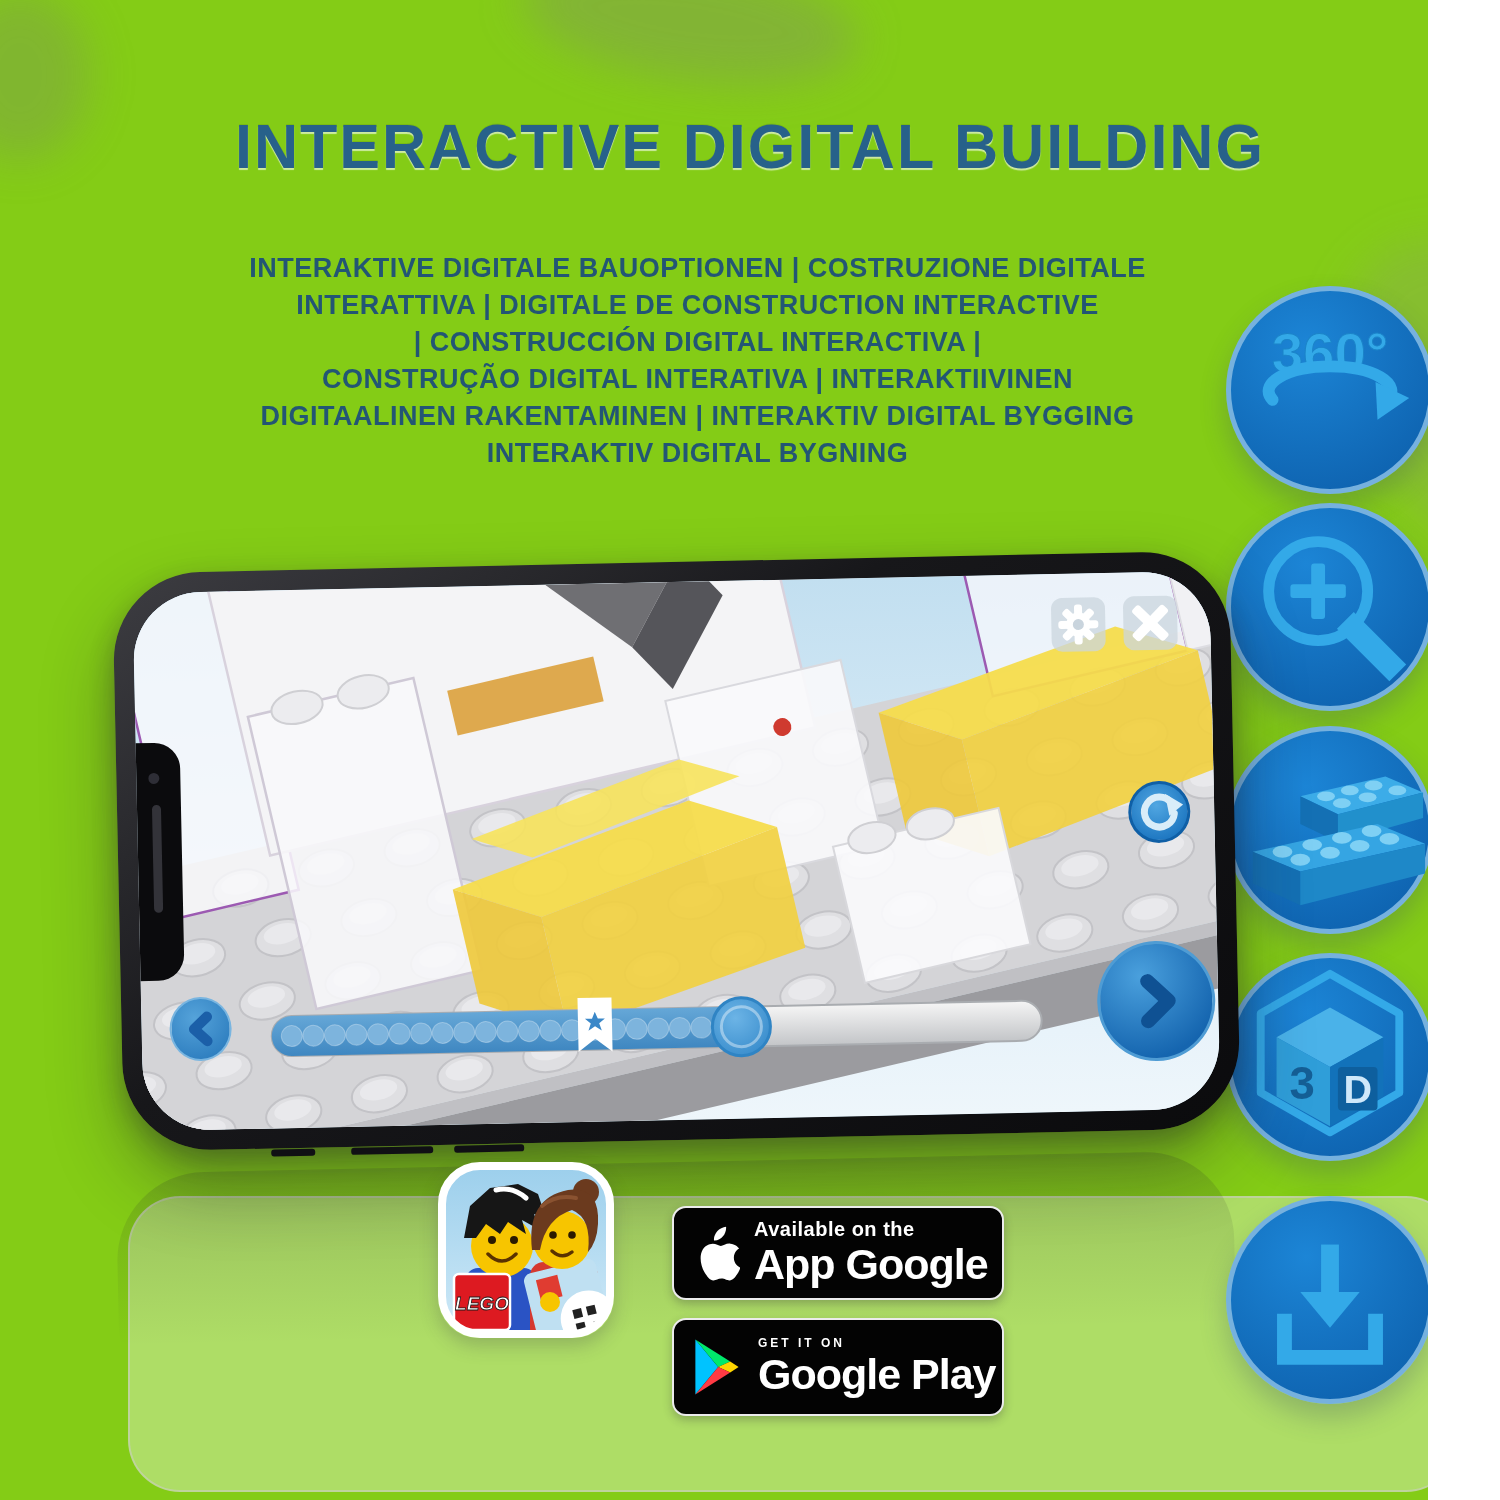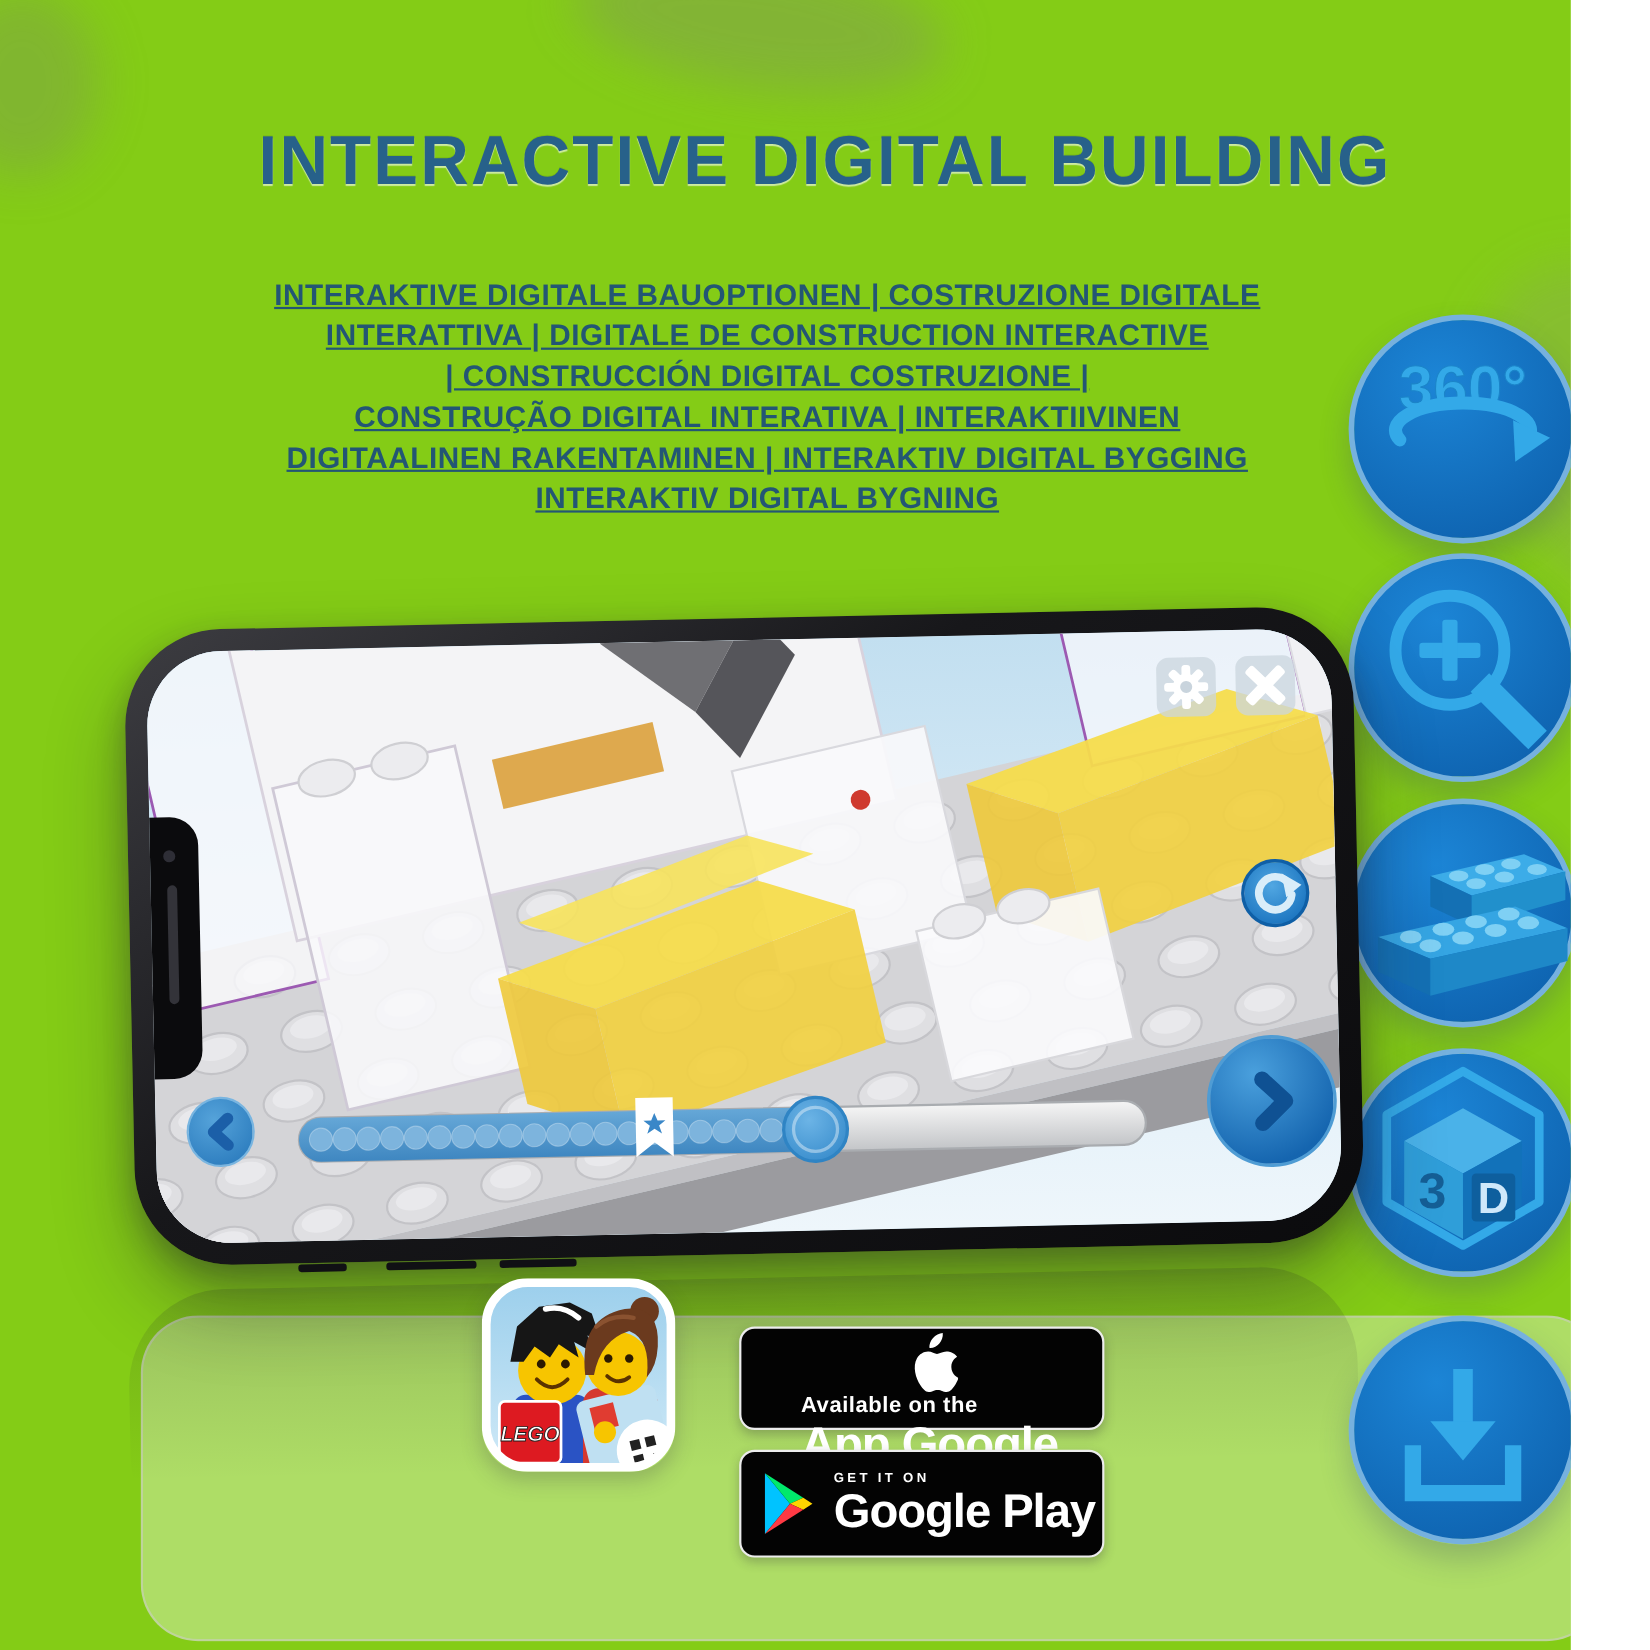--- a/index.html
+++ b/index.html
@@ -17,21 +17,21 @@
     border:2px solid rgba(205,205,202,.55);background:rgba(252,252,251,.35);}
   .phone-reflection{position:absolute;left:118px;top:1162px;width:1117px;height:240px;border-radius:88px;
     background:linear-gradient(to bottom,rgba(35,35,40,.16),rgba(35,35,40,0) 72%);transform:rotate(-1.2deg);}
 
   
   .title{position:absolute;left:0;top:110px;width:1500px;text-align:center;
     font-size:63px;font-weight:bold;letter-spacing:2px;color:#27618a;
     transform:scaleX(.97);text-shadow:0 2px 1px rgba(255,255,255,.6),0 -1px 0 rgba(0,0,0,.08);}
   .subtitle{position:absolute;left:120px;top:250px;width:1155px;text-align:center;
     font-size:27px;font-weight:bold;letter-spacing:.5px;line-height:37px;color:#235674;}
-  .subtitle .sub-line{white-space:nowrap;text-decoration:underline;}
+  .subtitle .sub-line{white-space:nowrap;}
 
   
   .feat{position:absolute;left:1226px;width:208px;height:208px;border-radius:50%;
     background:radial-gradient(circle at 38% 28%,#1c85d6,#0f65b2 78%);
     border:5px solid #76b1de;box-sizing:border-box;
     box-shadow:0 14px 26px rgba(60,80,100,.28);}
   .feat svg{position:absolute;left:0;top:0;width:198px;height:198px;}
   .f1{top:286px;} .f2{top:503px;} .f3{top:726px;} .f4{top:953px;} .f5{top:1196px;}
 
   
@@ -60,21 +60,21 @@
   .chev{position:absolute;left:0;top:0;width:100%;height:100%;}
 
   .slider{position:absolute;left:110px;top:400px;width:810px;height:90px;}
 
   
   .app-icon{position:absolute;left:438px;top:1162px;width:176px;height:176px;border-radius:40px;
     box-shadow:0 8px 18px rgba(60,60,70,.25);}
   .badge{position:absolute;left:672px;width:332px;background:#030303;border:2px solid #ececec;
     border-radius:14px;box-sizing:border-box;display:flex;align-items:center;
     box-shadow:0 4px 10px rgba(50,50,55,.3);}
-  .badge-store{top:1206px;height:94px;flex-direction:column;}
+  .badge-store{top:1206px;height:94px;}
   .badge-play{top:1318px;height:98px;}
   .badge .logo{flex:0 0 auto;margin-left:16px;}
   .badge .txt{margin-left:14px;color:#fff;line-height:1.05;}
   .badge .l1{font-size:20px;font-weight:bold;letter-spacing:.5px;}
   .badge-play .l1{font-size:12px;letter-spacing:3px;font-weight:bold;}
   .badge .l2{font-size:43px;font-weight:bold;letter-spacing:-1px;margin-top:2px;}
 </style>
 </head>
 <body>
 
@@ -84,21 +84,21 @@
   <div class="streak s2"></div>
   <div class="streak s3"></div>
   <div class="surface"></div>
   <div class="reflect-panel"></div>
   <div class="phone-reflection"></div>
 
   <div class="title">INTERACTIVE DIGITAL BUILDING</div>
   <div class="subtitle" id="subtitle">
       <div class="sub-line">INTERAKTIVE DIGITALE BAUOPTIONEN | COSTRUZIONE DIGITALE</div>
       <div class="sub-line">INTERATTIVA | DIGITALE DE CONSTRUCTION INTERACTIVE</div>
-      <div class="sub-line">| CONSTRUCCIÓN DIGITAL COSTRUZIONE |</div>
+      <div class="sub-line">| CONSTRUCCIÓN DIGITAL INTERACTIVA |</div>
       <div class="sub-line">CONSTRUÇÃO DIGITAL INTERATIVA | INTERAKTIIVINEN</div>
       <div class="sub-line">DIGITAALINEN RAKENTAMINEN | INTERAKTIV DIGITAL BYGGING</div>
       <div class="sub-line">INTERAKTIV DIGITAL BYGNING</div>
     </div>
 
   <div class="feat f1">
     <svg viewBox="0 0 200 200">
       <text x="100" y="82" text-anchor="middle" font-size="57" font-weight="bold" fill="#33a9e8" stroke="#1b84c9" stroke-width="1">360°</text>
       <path d="M42,110 A62,25 0 1 1 158,110" fill="none" stroke="#33a9e8" stroke-width="12" stroke-linecap="round"></path>
       <polygon points="146,92 180,108 148,130" fill="#33a9e8"></polygon>

